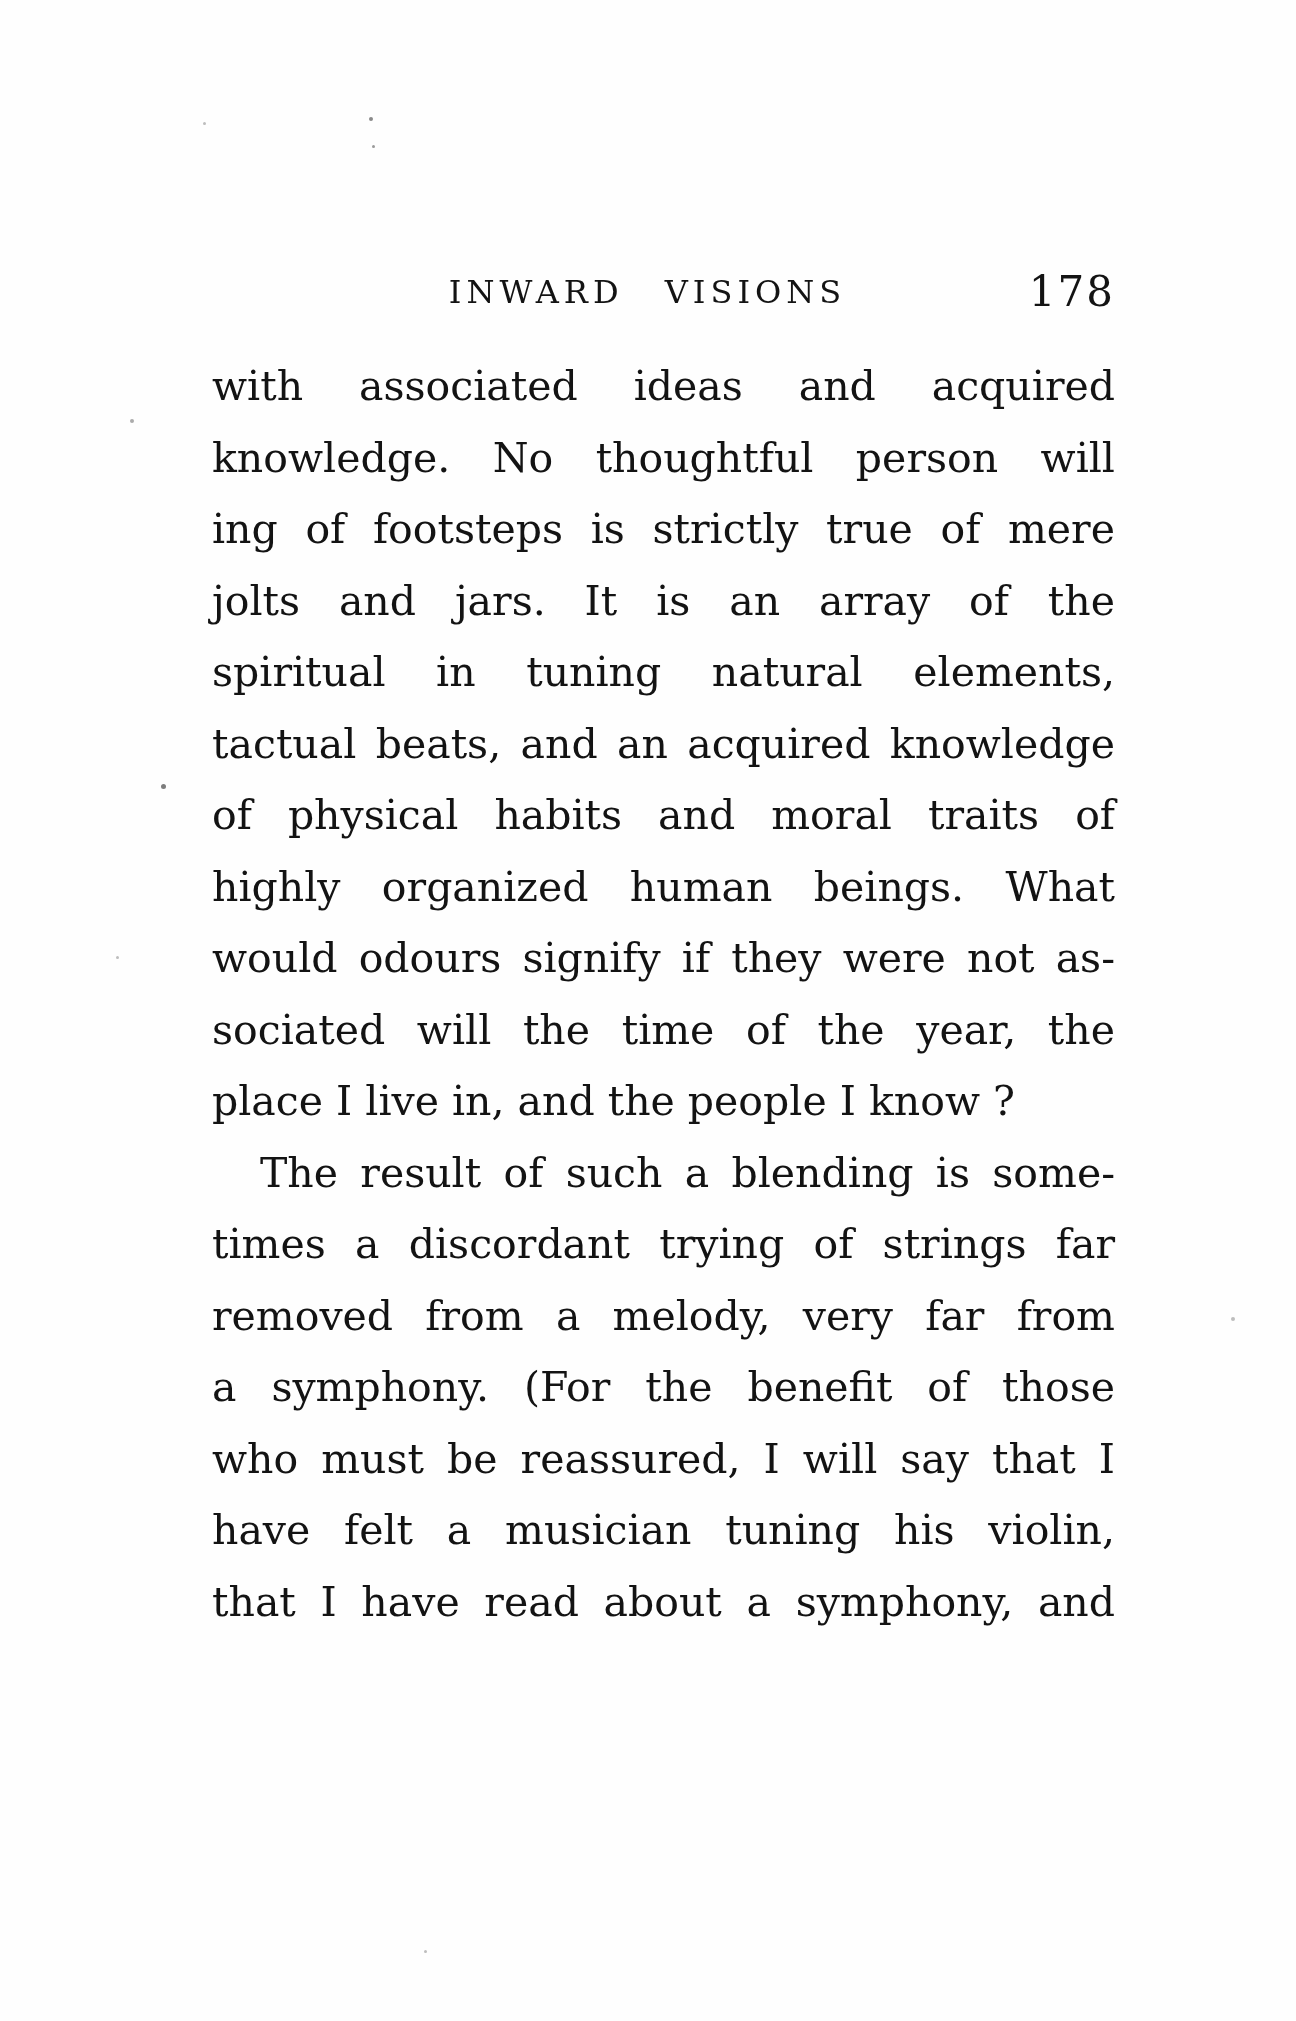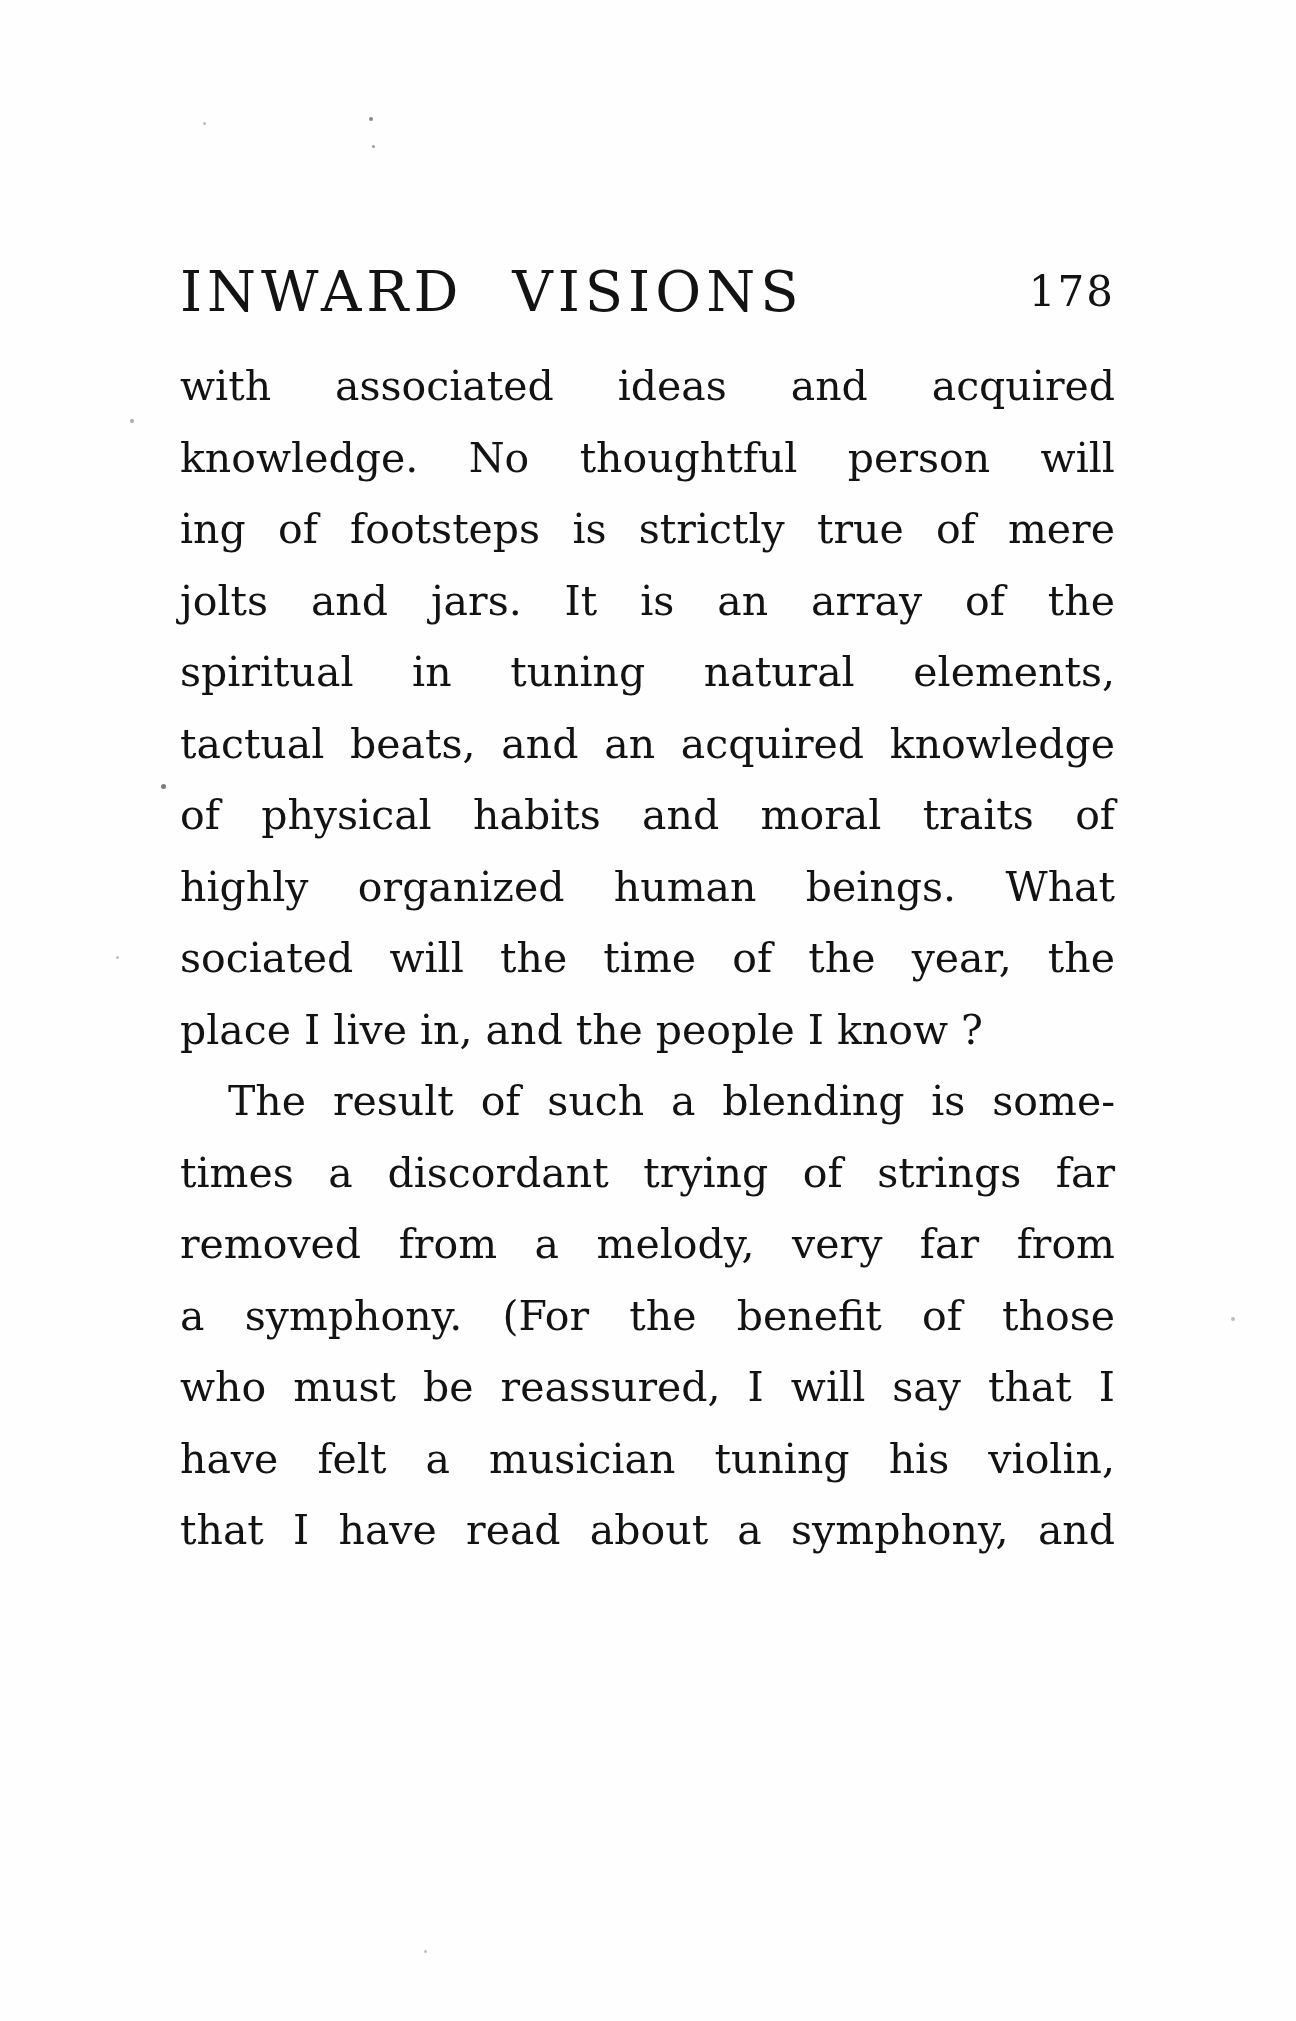--- a/index.html
+++ b/index.html
@@ -20,22 +20,22 @@
   
   .running-header {
     position: absolute;
     top: 266px;
     left: 180px;
     width: 935px;
     height: 52px;
   }
   .header-title {
     display: block;
-    text-align: left;
-    font-size: 56px;
+    text-align: center;
+    font-size: 32px;
     letter-spacing: 5px;
     word-spacing: 26px;
     white-space: nowrap;
     line-height: 52px;
   }
   .header-pageno {
     position: absolute;
     right: 0;
     top: 0;
     font-size: 42px;
@@ -50,20 +50,21 @@
     width: 935px;
     font-size: 41px;
     line-height: 71.5px;
   }
   .paragraph { margin: 0; }
   .line {
     text-align: justify;
     text-align-last: justify;
     height: 71.5px;
     overflow: visible;
+    margin-left: 32px;
   }
   .line.indent { text-indent: 48px; }
   .line.para-end { text-align-last: left; }
   
   .speck {
     position: absolute;
     border-radius: 50%;
     pointer-events: none;
   }
   .s1 { left: 369px;  top: 117px;  width: 4px; height: 4px; background: #8a8a8a; }
@@ -89,20 +90,21 @@
 
     <div class="paragraph">
       <div class="line">with associated ideas and acquired</div>
       <div class="line">knowledge. No thoughtful person will</div>
       <div class="line">ing of footsteps is strictly true of mere</div>
       <div class="line">jolts and jars. It is an array of the</div>
       <div class="line">spiritual in tuning natural elements,</div>
       <div class="line">tactual beats, and an acquired knowledge</div>
       <div class="line">of physical habits and moral traits of</div>
       <div class="line">highly organized human beings. What</div>
+      <div class="line">would odours signify if they were not as-</div>
       <div class="line">sociated will the time of the year, the</div>
       <div class="line para-end">place I live in, and the people I know ?</div>
     </div>
 
     <div class="paragraph">
       <div class="line indent">The result of such a blending is some-</div>
       <div class="line">times a discordant trying of strings far</div>
       <div class="line">removed from a melody, very far from</div>
       <div class="line">a symphony. (For the benefit of those</div>
       <div class="line">who must be reassured, I will say that I</div>

